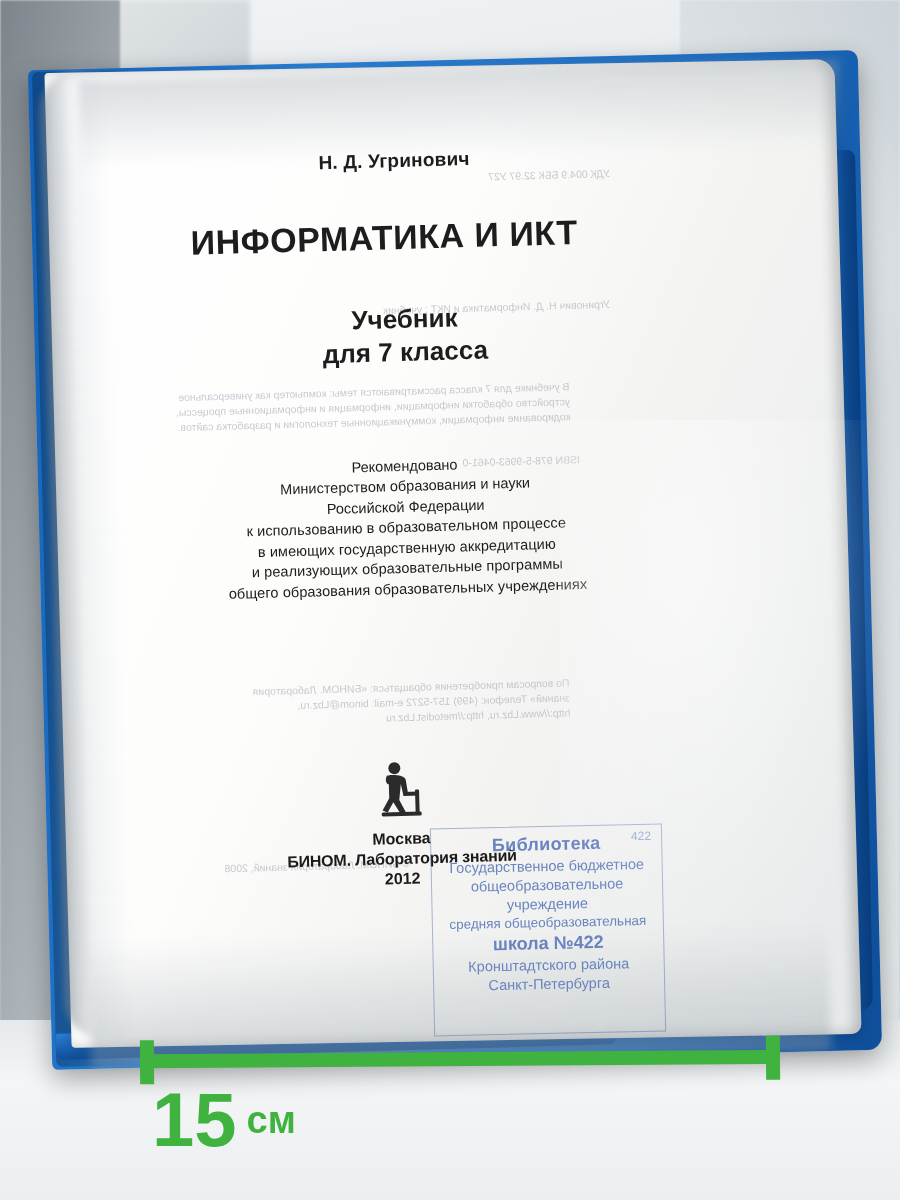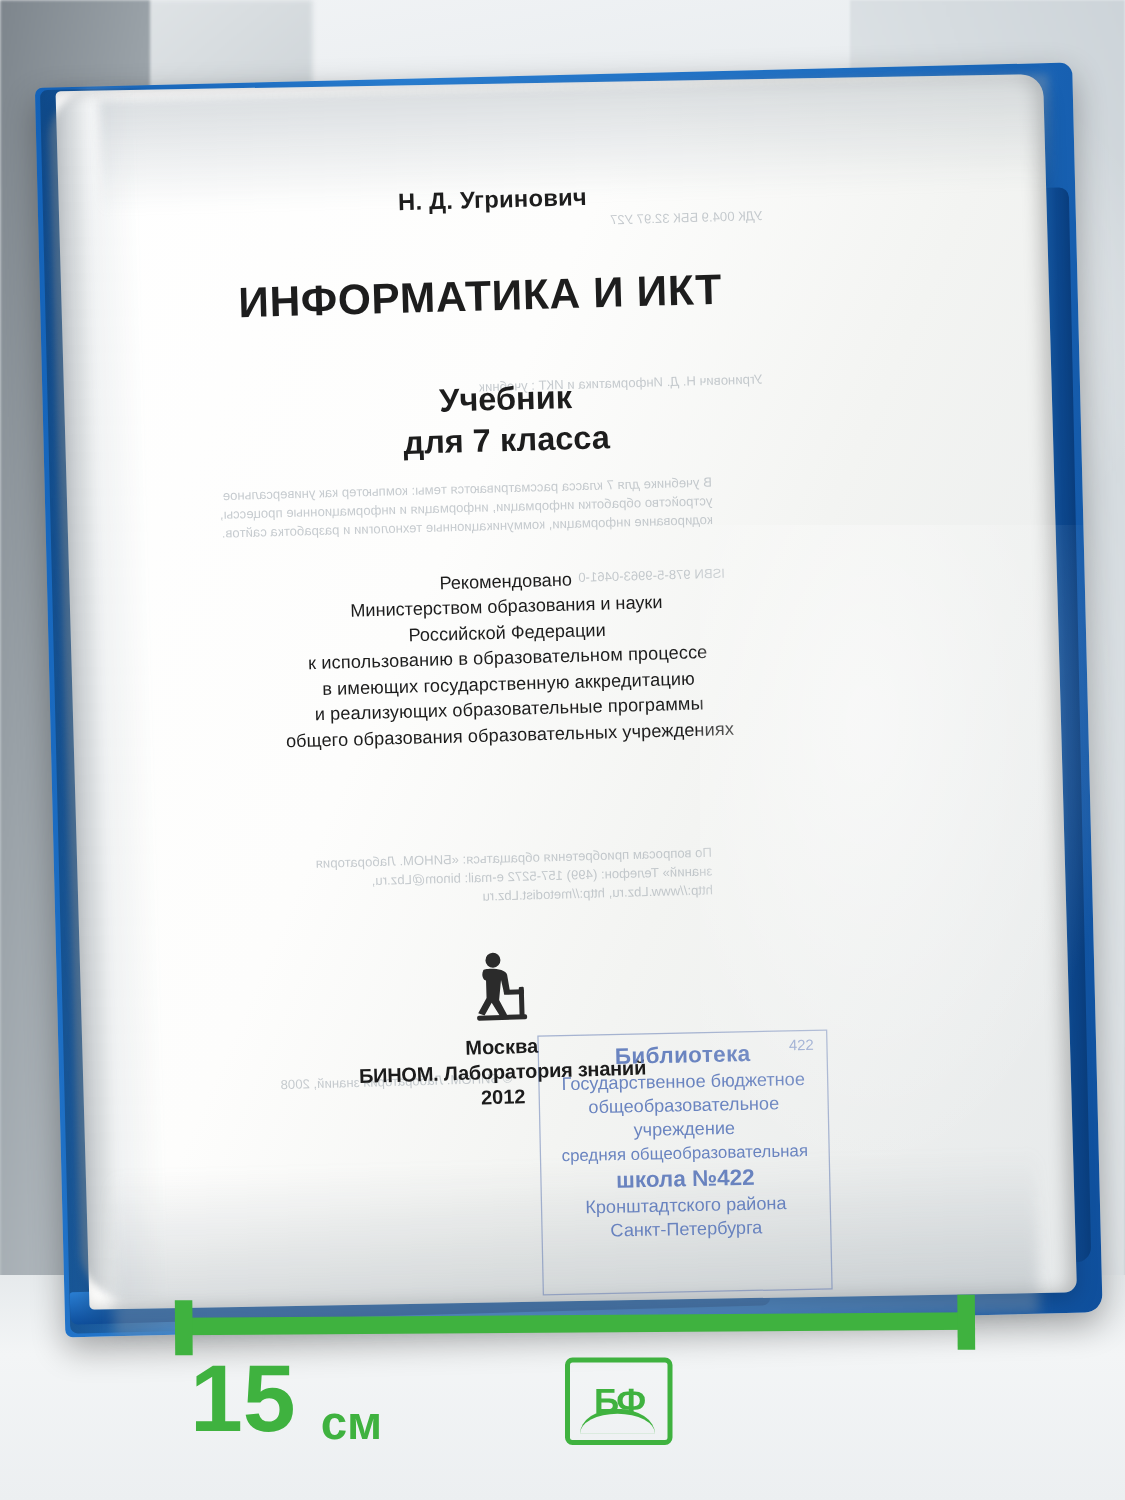--- a/index.html
+++ b/index.html
@@ -284,24 +284,24 @@
   }
   .ruler::before { left: 0; }
   .ruler::after { right: 0; }
   .ruler-label {
     position: absolute;
     left: 152px; top: 1082px;
     color: #3fb23f;
     font-weight: 700;
     font-family: "Liberation Sans", sans-serif;
     display: flex;
-    align-items: flex-end;
+    align-items: center;
   }
   .ruler-label .num { font-size: 76px; line-height: 1; }
-  .ruler-label .unit { font-size: 38px; line-height: 1; margin-left: 20px; }
+  .ruler-label .unit { font-size: 38px; line-height: 1; margin-left: 10px; }
 
   
   .watermark {
     position: absolute;
     left: 452px; top: 1086px;
     display: flex;
     align-items: center;
     gap: 12px;
     color: #3fb23f;
   }
@@ -420,19 +420,15 @@
 
   <div class="glare"></div>
 
   <div class="ruler"></div>
   <div class="ruler-label">
     <span class="num">15</span>
     <span class="unit">см</span>
   </div>
 
   <div class="watermark">
-    <div class="wm-mark">
-      <span>БФ</span>
-      <span class="wm-book"></span>
-    </div>
   </div>
 
 </div>
 
 </body></html>

